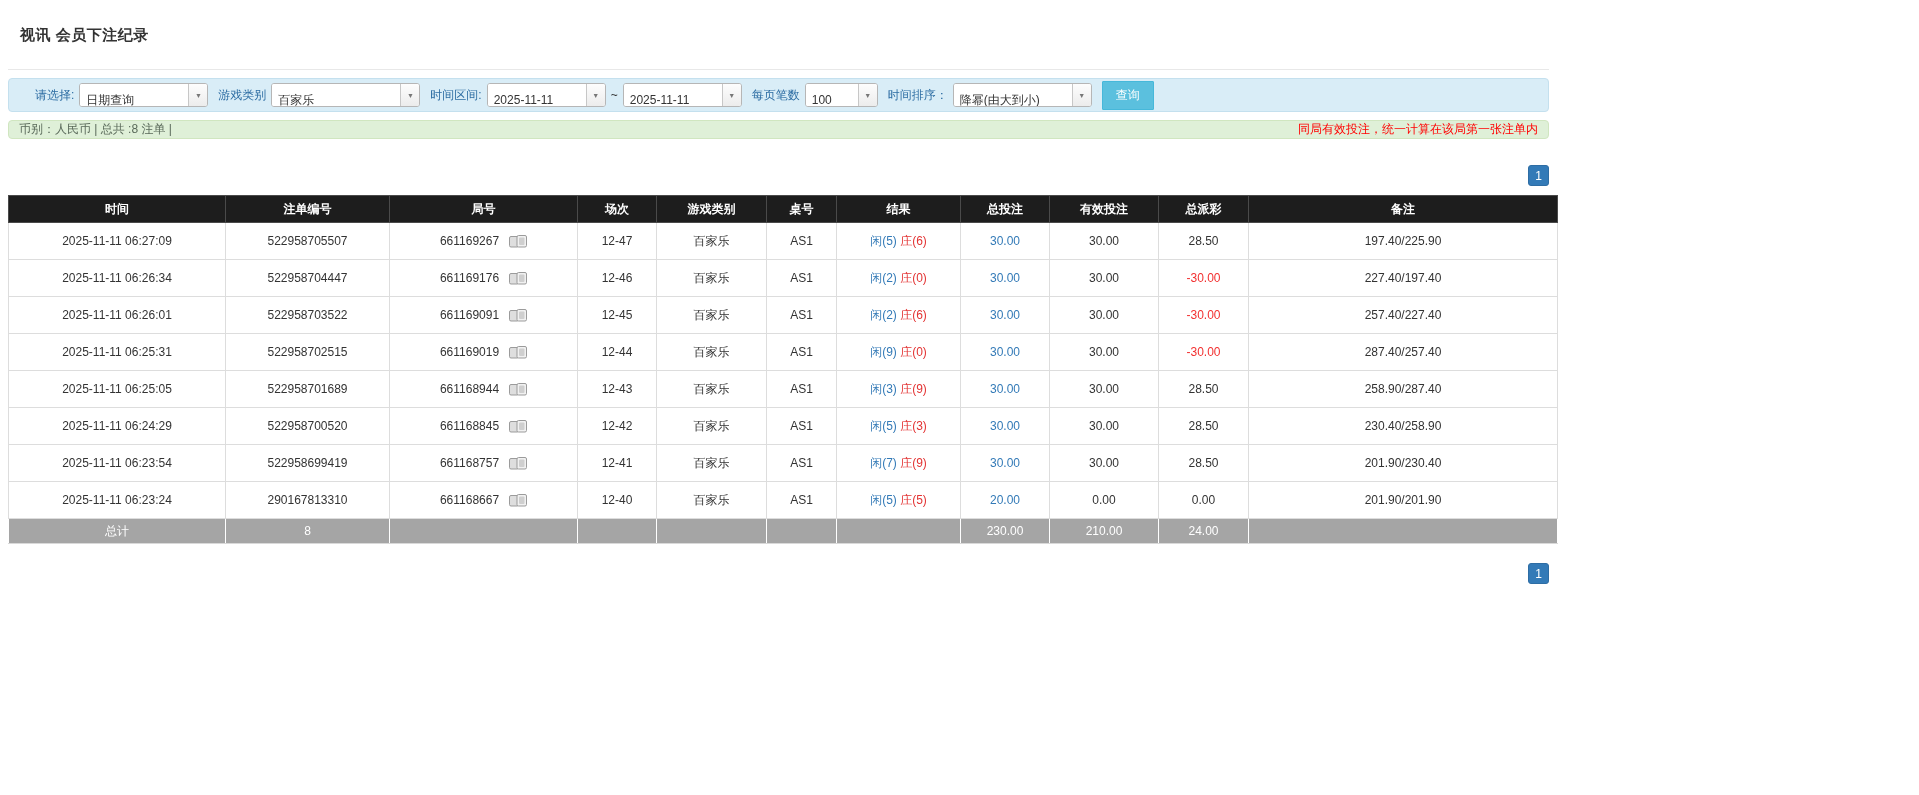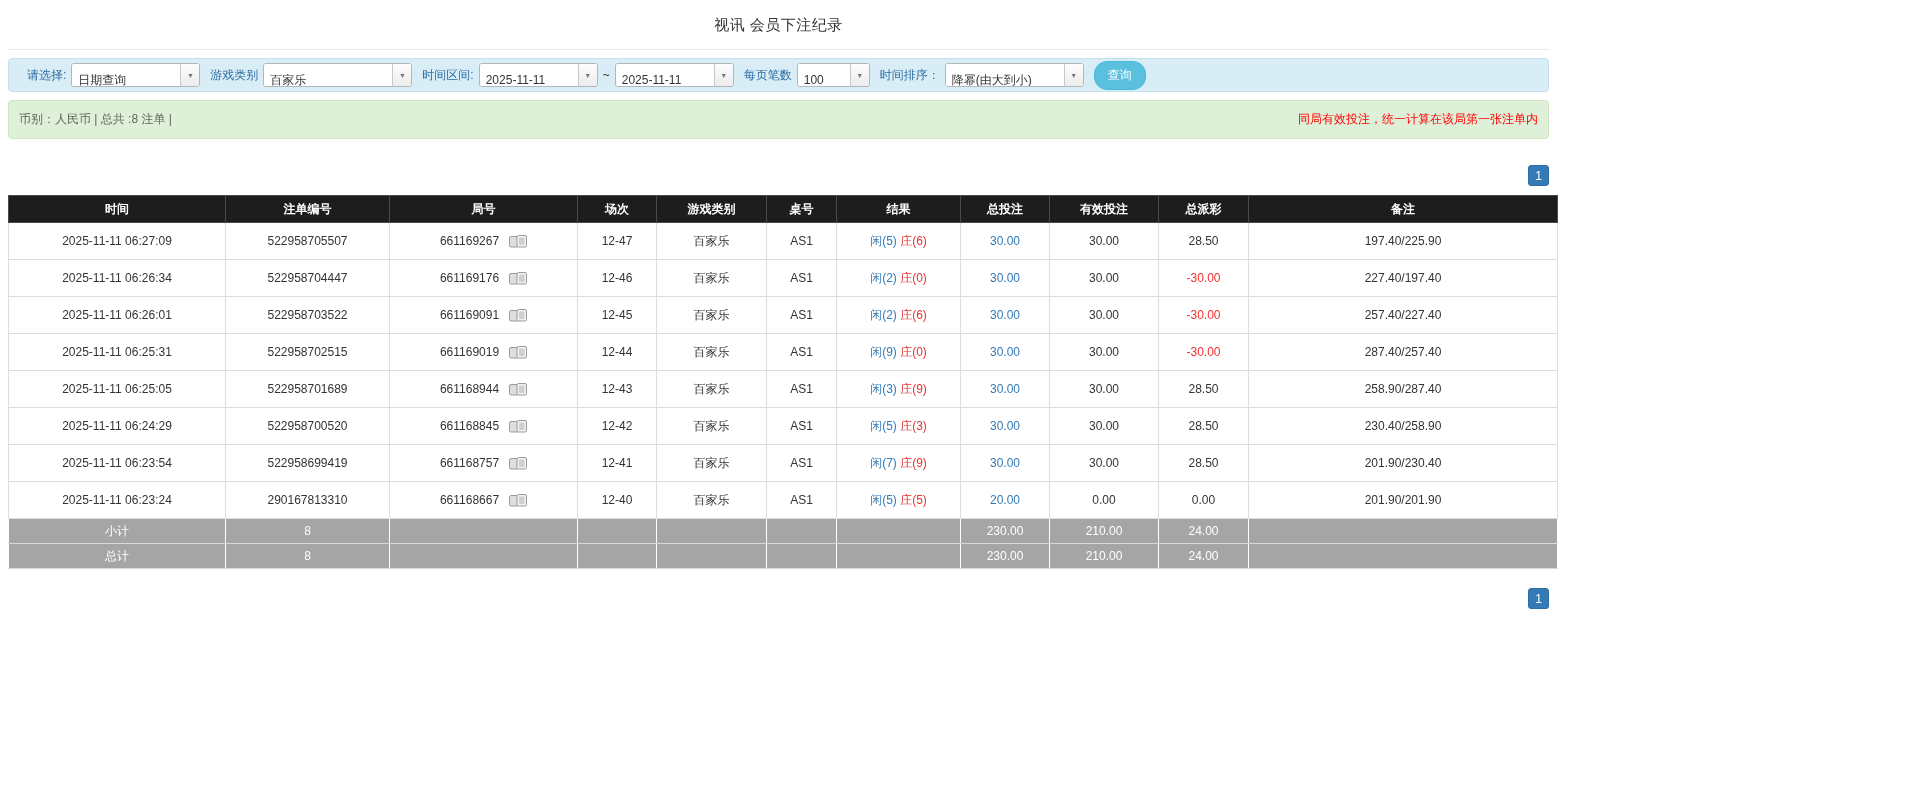--- a/index.html
+++ b/index.html
@@ -9,35 +9,35 @@
     font-size: 12px;
     color: #333;
     width: 1919px;
     height: 795px;
     overflow: hidden;
   }
   .page { width: 1549px; padding: 14px 0 0 8px; }
 
   
   .title-wrap { border-bottom: 1px solid #e8e8e8; padding-bottom: 12px; margin-bottom: 8px; }
-  .page-title { font-size: 15px; font-weight: normal; color: #333; margin: 2px; letter-spacing: 0.5px; text-align: center; }
+  .page-title { font-size: 15px; font-weight: bold; color: #333; margin: 12px; letter-spacing: 0.5px; }
 
   
   .filter-bar {
     background: #d9edf7;
     border: 1px solid #c4e0ee;
     border-radius: 4px;
     padding: 5px 10px;
     display: flex;
     align-items: center;
     margin-bottom: 8px;
     height: 34px;
   }
   .flabel { color: #2d6da3; margin: 0 5px 0 10px; white-space: nowrap; }
-  .flabel:first-child { margin-left: 8px; }
+  .flabel:first-child { margin-left: 16px; }
   .combo {
     display: inline-flex;
     align-items: stretch;
     background: #fff;
     border: 1px solid #b6b6b6;
     border-radius: 3px;
     height: 24px;
     overflow: hidden;
   }
   .combo input {
@@ -57,32 +57,32 @@
     cursor: pointer;
     user-select: none;
   }
   .tilde { color: #333; margin: 0 5px; }
   .btn-query {
     background: #5bc0de;
     border: 1px solid #46b8da;
     color: #fff;
     font-size: 12px;
     font-family: inherit;
-    border-radius: 13px;
+    border-radius: 1px;
     padding: 5px 13px;
     margin-left: 10px;
     cursor: pointer;
   }
 
   
   .summary-bar {
     background: #dff0d8;
     border: 1px solid #d0e6c0;
     border-radius: 4px;
-    padding: 10px 10px;
+    padding: 0 10px;
     display: flex;
     justify-content: space-between;
     align-items: center;
   }
   .summary-left { color: #5a6a5a; }
   .summary-right { color: #ff0000; }
 
   
   .pager { display: flex; justify-content: flex-end; }
   .pager.top { margin: 26px 0 9px 0; }
@@ -399,45 +399,32 @@
           <td>AS1</td>
           <td><span class="res-player">闲(5)</span> <span class="res-banker">庄(5)</span></td>
           <td><a class="bet-link">20.00</a></td>
           <td>0.00</td>
           <td><span>0.00</span></td>
           <td>201.90/201.90</td>
         </tr>
       </tbody>
     <tfoot>
       <tr>
-        <td>小计</td>
+        <td>总计</td>
         <td>8</td>
         <td></td>
         <td></td>
         <td></td>
         <td></td>
         <td></td>
         <td>230.00</td>
         <td>210.00</td>
         <td>24.00</td>
         <td></td>
       </tr>
-      <tr>
-        <td>总计</td>
-        <td>8</td>
-        <td></td>
-        <td></td>
-        <td></td>
-        <td></td>
-        <td></td>
-        <td>230.00</td>
-        <td>210.00</td>
-        <td>24.00</td>
-        <td></td>
-      </tr>
     </tfoot>
   </table>
 
   <div class="pager bottom">
     <span class="page-btn">1</span>
   </div>
 
 </div>
 
 </body></html>

